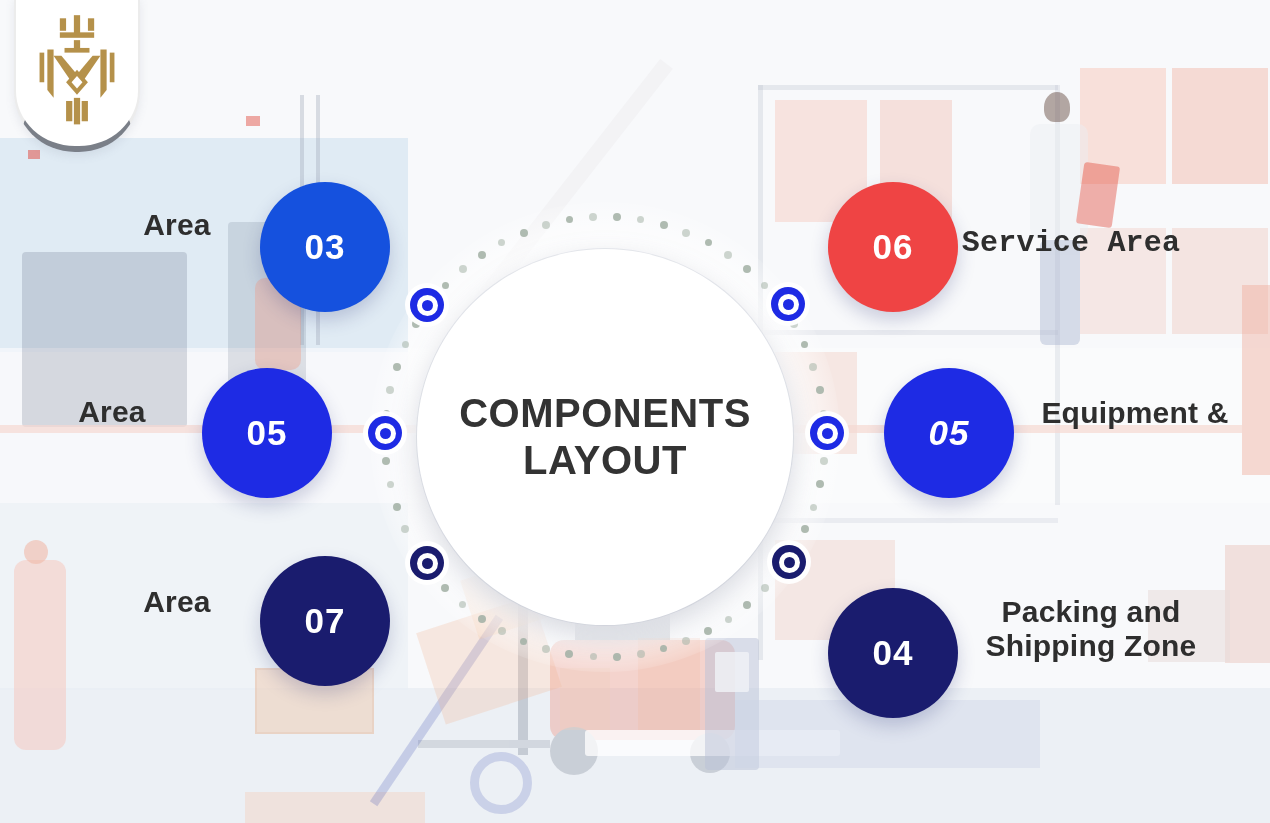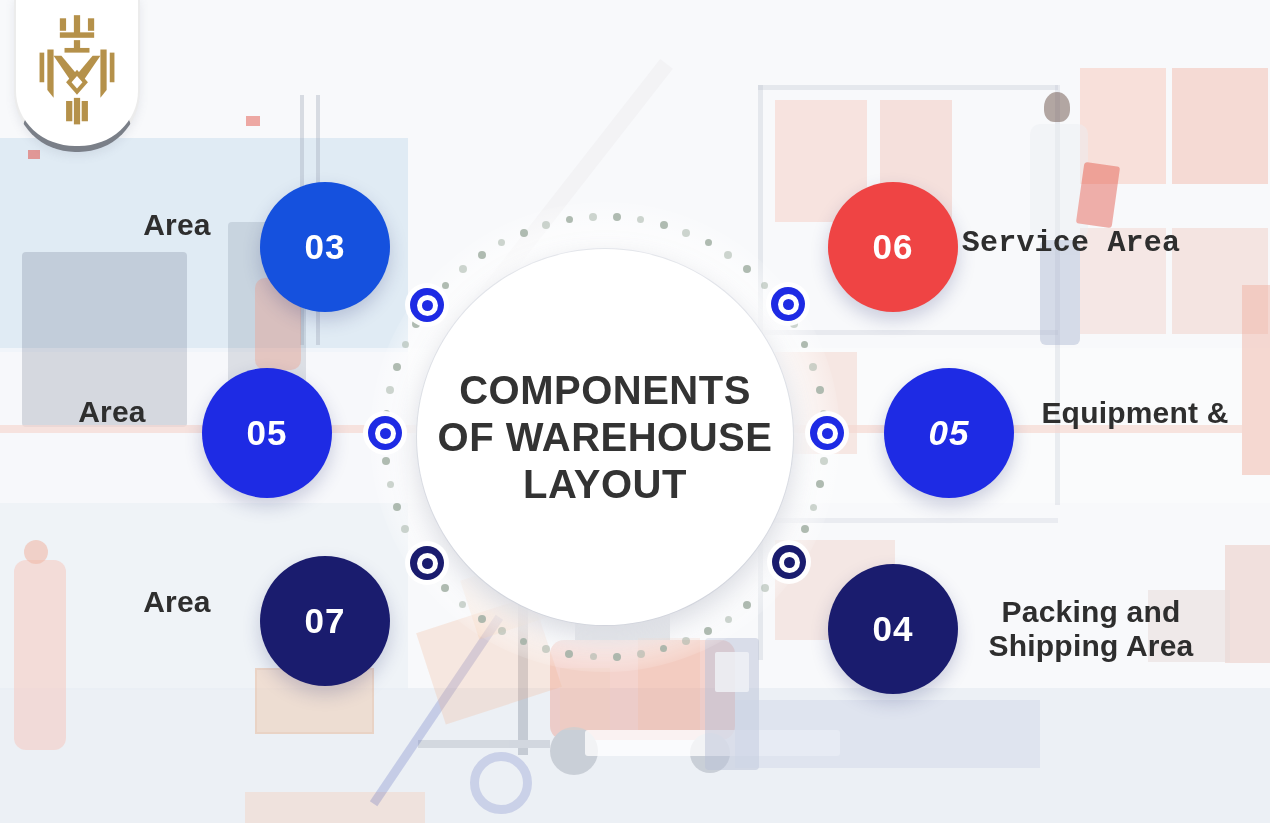--- a/index.html
+++ b/index.html
@@ -90,21 +90,21 @@
   .target{width:34px;height:34px;border-radius:50%;z-index:4;transform:translate(-50%,-50%);
     display:flex;align-items:center;justify-content:center;box-shadow:0 0 0 5px rgba(255,255,255,.95);}
   .target .mid{width:21px;height:21px;border-radius:50%;background:#ffffff;display:flex;align-items:center;justify-content:center;}
   .target .core{width:11px;height:11px;border-radius:50%;}
   
   .numcircle{width:130px;height:130px;border-radius:50%;z-index:4;
     display:flex;align-items:center;justify-content:center;
     box-shadow:0 8px 18px rgba(40,50,120,.22);}
   .numcircle span{color:#ffffff;font-size:35px;font-weight:800;letter-spacing:1px;}
   .c1{left:260px;top:182px;} .c2{left:202px;top:368px;} .c3{left:260px;top:556px;}
-  .c6{left:828px;top:182px;} .c5{left:884px;top:368px;} .c4{left:828px;top:564px;}
+  .c6{left:828px;top:182px;} .c5{left:884px;top:368px;} .c4{left:828px;top:588px;}
   
   .lab{z-index:4;text-align:center;color:#2e2e2e;font-size:30px;font-weight:700;line-height:34px;letter-spacing:.2px;}
   .l1{left:77px;top:208px;width:200px;}
   .l2{left:12px;top:395px;width:200px;}
   .l3{left:77px;top:585px;width:200px;}
   .l6{left:951px;top:226px;width:240px;font-family:Liberation Mono, monospace;}
   .l5{left:1015px;top:396px;width:240px;}
   .l4{left:961px;top:595px;width:260px;}
 </style>
 </head>
@@ -249,21 +249,20 @@
     <span class="ring-dot" style="width: 7px; height: 7px; left: 761.219px; top: 282.206px; background: rgb(166, 180, 168); opacity: 0.55;"></span>
     <span class="ring-dot" style="width: 8px; height: 8px; left: 776.14px; top: 299.862px; background: rgb(166, 180, 168); opacity: 0.9;"></span>
     <span class="ring-dot" style="width: 8px; height: 8px; left: 789.509px; top: 319.578px; background: rgb(166, 180, 168); opacity: 0.55;"></span>
     <span class="ring-dot" style="width: 7px; height: 7px; left: 801.167px; top: 341.124px; background: rgb(166, 180, 168); opacity: 0.9;"></span>
     <span class="ring-dot" style="width: 8px; height: 8px; left: 809.484px; top: 362.754px; background: rgb(166, 180, 168); opacity: 0.55;"></span>
     <span class="ring-dot" style="width: 8px; height: 8px; left: 815.857px; top: 385.707px; background: rgb(166, 180, 168); opacity: 0.9;"></span>
     <span class="ring-dot" style="width: 7px; height: 7px; left: 820.21px; top: 409.714px; background: rgb(166, 180, 168); opacity: 0.55;"></span>
   </div>
 <div class="abs hub">
   <div class="t">COMPONENTS</div>
-  <div class="t">OF WAREHOUSE</div>
   <div class="t">LAYOUT</div>
 </div>
 
 <div class="abs target" style="left: 427px; top: 305px; background: rgb(30, 43, 228);">
   <span class="mid">
       <span class="core" style="background: rgb(30, 43, 228);"></span>
     </span>
   </div>
 <div class="abs target" style="left: 385px; top: 433px; background: rgb(30, 43, 228);">
   <span class="mid">
@@ -314,21 +313,21 @@
   <div>Area</div>
   </div>
 <div class="abs lab l2">
   <div>Area</div>
   </div>
 <div class="abs lab l3">
   <div>Area</div>
   </div>
 <div class="abs lab l4">
   <div>Packing and</div>
-  <div>Shipping Area</div>
+  <div>Shipping Zone</div>
   </div>
 <div class="abs lab l5">
   <div>Equipment &amp;</div>
   </div>
 <div class="abs lab l6">
   <div>Service Area</div>
   <div></div>
   </div>
 
 </body></html>

